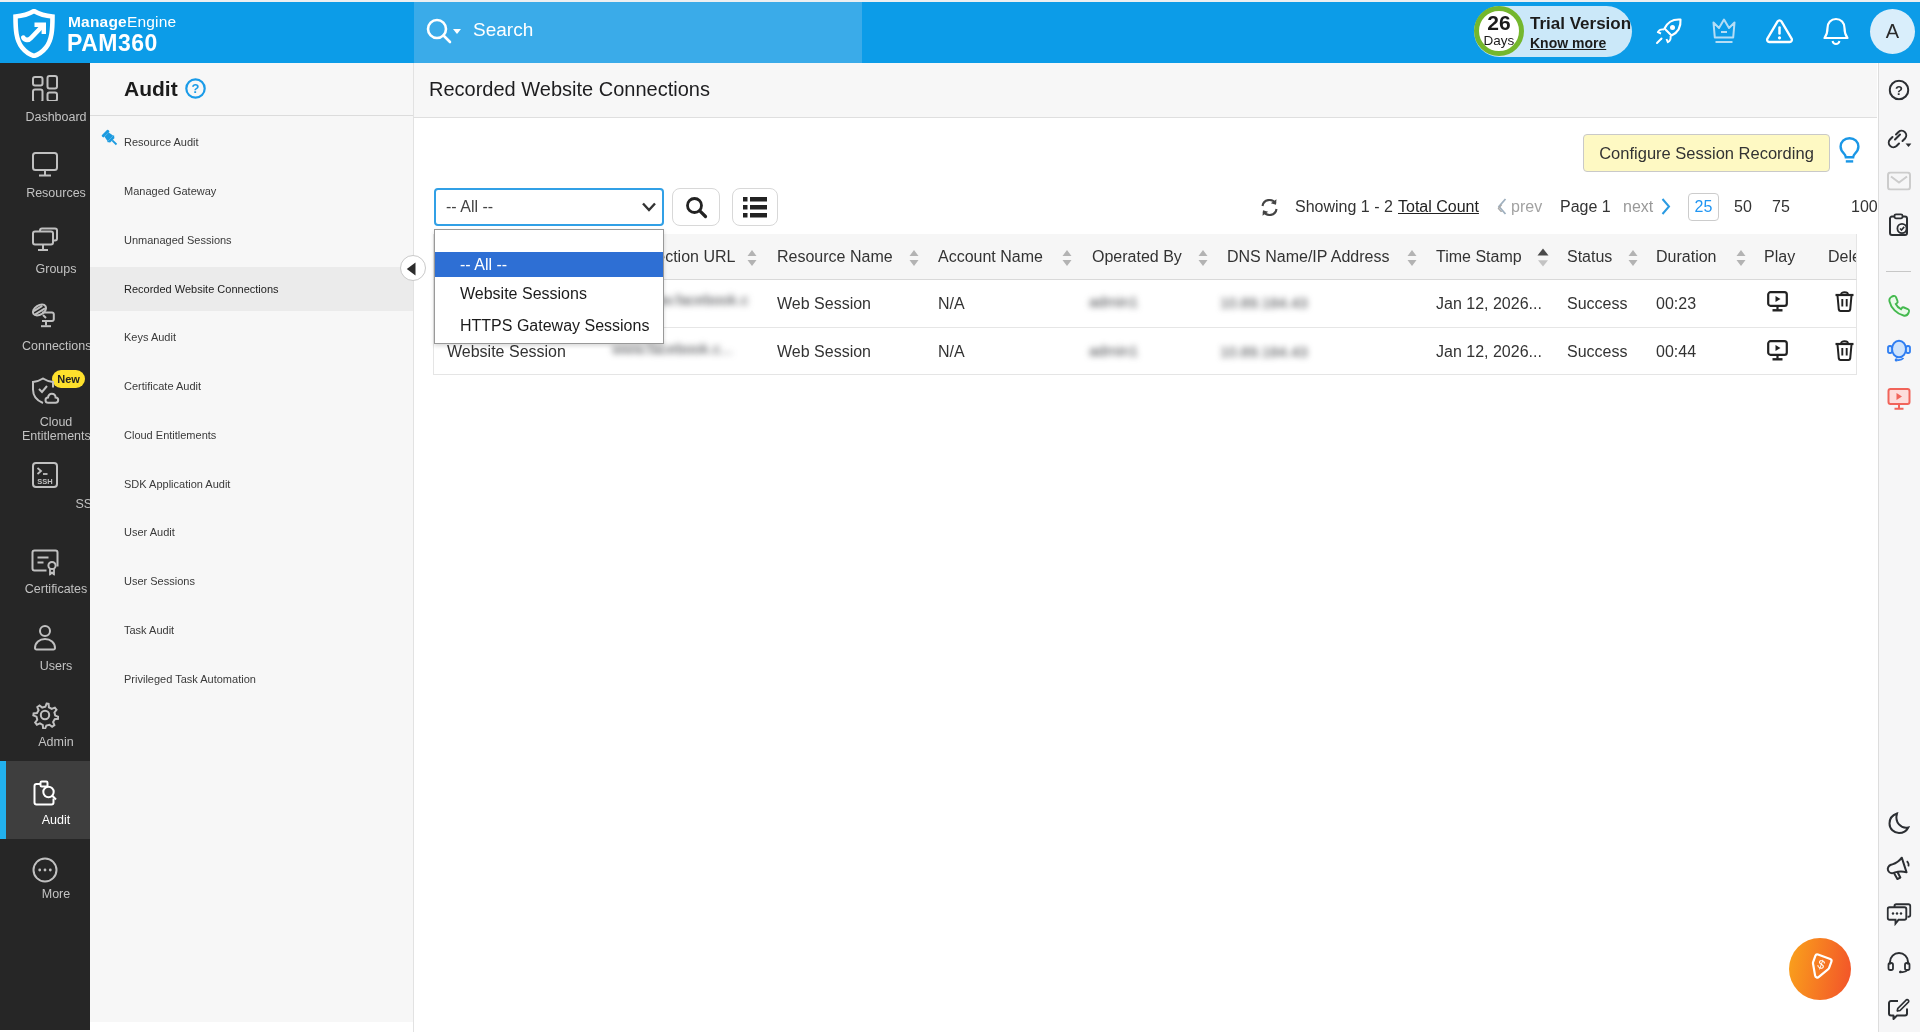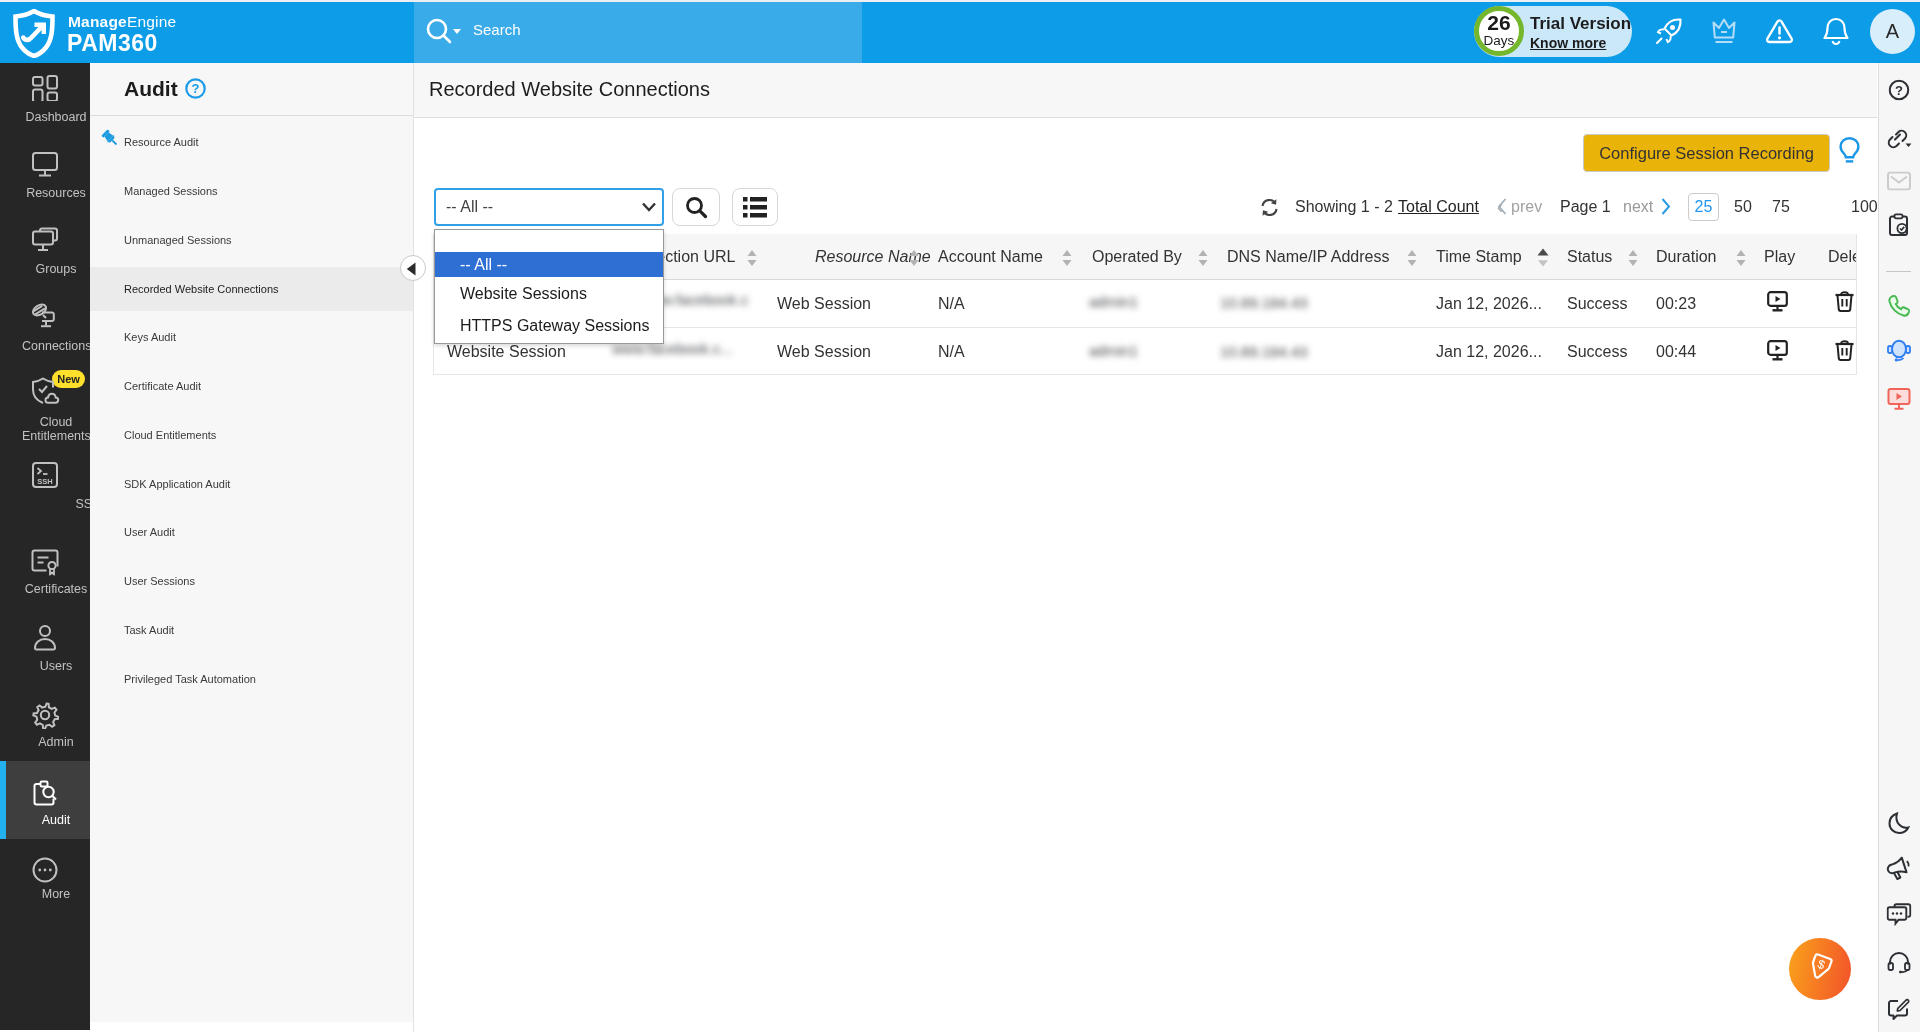--- a/index.html
+++ b/index.html
@@ -6,21 +6,21 @@
 html,body { width:1920px; height:1032px; overflow:hidden; }
 body { font-family:"Liberation Sans", sans-serif; background:#fff; position:relative; }
 .abs { position:absolute; }
 svg { display:block; }
 
 #topstrip { left:0; top:0; width:1920px; height:2px; background:#eceff1; }
 #header { left:0; top:2px; width:1920px; height:61px; background:#0c9ce8; }
 #searchbox { left:414px; top:2px; width:448px; height:61px; background:#3aabe9; }
 #logo-me { left:68px; top:13px; font-size:15.5px; color:#fff; letter-spacing:0.2px; }
 #logo-pam { left:67px; top:30px; font-size:23px; color:#fff; font-weight:bold; letter-spacing:0.5px; }
-#searchtxt { left:473px; top:0; height:60px; line-height:60px; font-size:15px; color:#fff; }
+#searchtxt { left:473px; top:0; height:60px; line-height:60px; font-size:19px; color:#fff; }
 #pill { left:1474px; top:6px; width:158px; height:51px; background:#cbe8f9; border-radius:26px; }
 #pillcirc { left:1474px; top:6px; width:50px; height:50px; border-radius:50%; background:#fff; border:5.5px solid #74b72d; text-align:center; }
 #pill26 { left:1474px; top:11px; width:50px; text-align:center; font-size:21px; font-weight:bold; color:#1b1b1b; }
 #pilldays { left:1474px; top:33px; width:50px; text-align:center; font-size:13.5px; color:#1b1b1b; }
 #pilltv { left:1530px; top:14px; font-size:17px; font-weight:bold; color:#1c1c1c; }
 #pillkm { left:1530px; top:35px; font-size:14px; font-weight:bold; color:#1c1c1c; text-decoration:underline; }
 #avatar { left:1870px; top:9px; width:45px; height:45px; border-radius:50%; background:#d9eefb; text-align:center; line-height:45px; font-size:20px; color:#2a2a2a; }
 
 #leftrail { left:0; top:63px; width:90px; height:969px; background:#262626; }
 .rl { position:absolute; width:90px; text-align:center; font-size:12.5px; color:#c2c2c2;padding-left:22px; }
@@ -34,21 +34,21 @@
 #sb-div { left:90px; top:115px; width:323px; height:1px; background:#dcdcdc; }
 .sbi { position:absolute; left:124px; font-size:11px; color:#3a3a3a; height:24px; line-height:24px; }
 #sb-active { left:90px; top:267px; width:323px; height:44px; background:#ebebeb; }
 
 #main { left:413px; top:63px; width:1464px; height:969px; background:#fff; border-left:1px solid #e2e2e2; }
 #headband { left:413px; top:63px; width:1464px; height:55px; background:#f7f7f7; border-bottom:1px solid #dfdfdf; border-left:1px solid #e2e2e2; }
 #pagetitle { left:429px; top:63px; height:53px; line-height:53px; font-size:20px; font-weight:500; color:#1d1d1f; }
 #sel { left:434px; top:188px; width:230px; height:38px; background:#fff; border:2px solid #31a0e6; border-radius:4px; }
 #seltxt { left:446px; top:188px; height:38px; line-height:38px; font-size:16px; color:#444; }
 .btn { position:absolute; top:188px; height:38px; background:#fff; border:1px solid #d8d8d8; border-radius:8px; }
-#cfgbtn { left:1583px; top:134px; width:247px; height:38px; background:#eab308; border:1px solid #c9c9c9; border-radius:4px; text-align:center; line-height:36px; font-size:16.5px; color:#333; }
+#cfgbtn { left:1583px; top:134px; width:247px; height:38px; background:#fef9c3; border:1px solid #c9c9c9; border-radius:4px; text-align:center; line-height:36px; font-size:16.5px; color:#333; }
 
 .pgt { position:absolute; top:194px; height:26px; line-height:26px; font-size:16px; }
 #box25 { left:1688px; top:193px; width:31px; height:28px; border:1px solid #ccc; border-radius:4px; text-align:center; line-height:26px; font-size:16px; color:#2196f3; }
 
 #thead { left:433px; top:234px; width:1424px; height:46px; background:#f6f6f6; border:1px solid #e5e5e5; border-top:none; border-bottom:1px solid #d9d9d9; }
 #tbody { left:433px; top:280px; width:1424px; height:95px; border:1px solid #e5e5e5; border-top:none; }
 #rowsep { left:434px; top:327px; width:1422px; height:1px; background:#e6e6e6; }
 .th { position:absolute; top:234px; height:46px; line-height:46px; font-size:16px; color:#333; }
 .td1 { position:absolute; top:280px; height:47px; line-height:47px; font-size:16px; color:#333; }
 .td2 { position:absolute; top:328px; height:47px; line-height:47px; font-size:16px; color:#333; }
@@ -207,21 +207,21 @@
  <g transform="rotate(-45 9.5 9.5)">
   <rect x="5" y="1" width="9" height="3" rx="1" fill="#1c9be0"></rect>
   <path d="M6.5 4 L12.5 4 L13.5 9.5 L5.5 9.5 Z" fill="#1c9be0"></path>
   <path d="M4.5 9.5 L14.5 9.5 L12.5 12 L6.5 12 Z" fill="#1c9be0"></path>
   <path d="M9.5 12 L9.5 18" stroke="#1c9be0" stroke-width="1.8"></path>
  </g>
 </svg>
 <div class="abs" id="sb-div"></div>
 <div class="abs" id="sb-active"></div>
 <div class="sbi" style="top:130px;">Resource Audit</div>
-<div class="sbi" style="top:179px;">Managed Sessions</div>
+<div class="sbi" style="top:179px;">Managed Gateway</div>
 <div class="sbi" style="top:228px;">Unmanaged Sessions</div>
 <div class="sbi" style="top:277px;color:#222;">Recorded Website Connections</div>
 <div class="sbi" style="top:325px;">Keys Audit</div>
 <div class="sbi" style="top:374px;">Certificate Audit</div>
 <div class="sbi" style="top:423px;">Cloud Entitlements</div>
 <div class="sbi" style="top:472px;">SDK Application Audit</div>
 <div class="sbi" style="top:520px;">User Audit</div>
 <div class="sbi" style="top:569px;">User Sessions</div>
 <div class="sbi" style="top:618px;">Task Audit</div>
 <div class="sbi" style="top:667px;">Privileged Task Automation</div>
@@ -271,21 +271,21 @@
 <div class="pgt" style="left:1623px;color:#999;">next</div>
 <div class="abs" id="box25">25</div>
 <div class="pgt" style="left:1734px;color:#333;">50</div>
 <div class="pgt" style="left:1772px;color:#333;">75</div>
 <div class="pgt" style="left:1810px;color:#333;margin-left:41px;">100</div>
 
 <div class="abs" id="thead"></div>
 <div class="abs" id="tbody"></div>
 <div class="abs" id="rowsep"></div>
 <div class="th" style="left:618px;">Connection URL</div>
-<div class="th" style="left:815px;font-style:italic;">Resource Name</div>
+<div class="th" style="left:777px;">Resource Name</div>
 <div class="th" style="left:938px;">Account Name</div>
 <div class="th" style="left:1092px;">Operated By</div>
 <div class="th" style="left:1227px;">DNS Name/IP Address</div>
 <div class="th" style="left:1436px;">Time Stamp</div>
 <div class="th" style="left:1567px;">Status</div>
 <div class="th" style="left:1656px;">Duration</div>
 <div class="th" style="left:1764px;">Play</div>
 <div class="th" style="left:1828px;width:28px;overflow:hidden;">Delete</div>
 <svg class="abs" style="left:0;top:0;" width="1920" height="290" viewBox="0 0 1920 290">
  <g fill="#b3b3b3">

